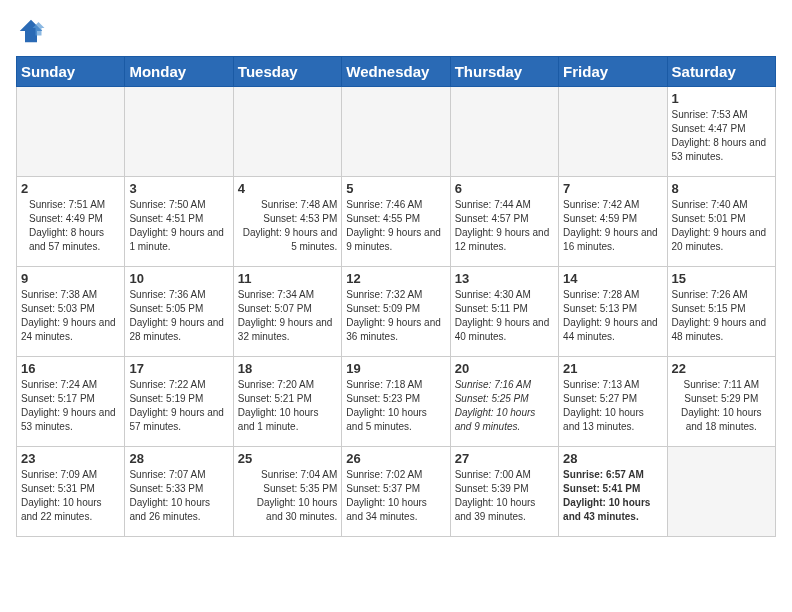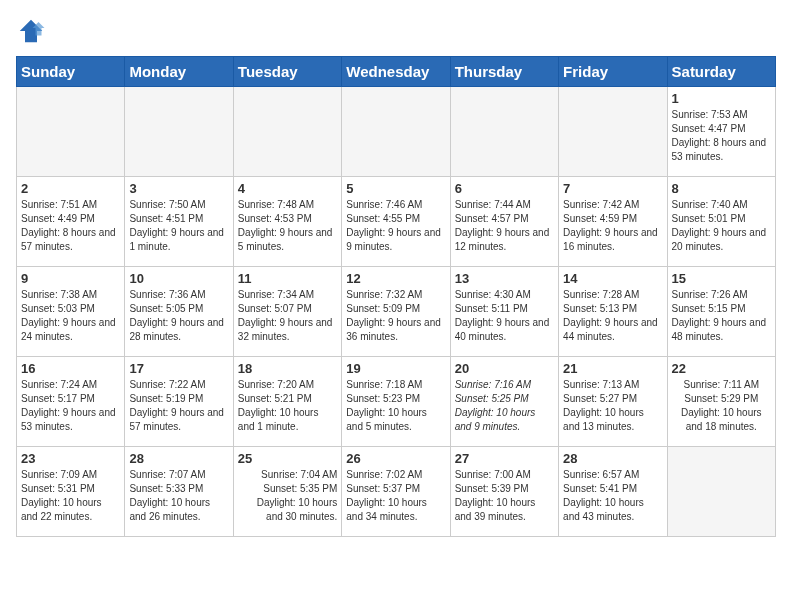--- a/index.html
+++ b/index.html
@@ -133,33 +133,33 @@
         <td>
           <span class="day-number">1</span>
           <div class="day-info" style="white-space: pre-line;">Sunrise: 7:53 AM
 Sunset: 4:47 PM
 Daylight: 8 hours and 53 minutes.</div>
         </td>
       </tr>
       <tr>
         <td>
           <span class="day-number">2</span>
-          <div class="day-info" style="white-space: pre-line;">Sunrise: 7:51 AM
+          <div class="day-info" style="white-space: pre-line; margin-left: 8px;">Sunrise: 7:51 AM
 Sunset: 4:49 PM
 Daylight: 8 hours and 57 minutes.</div>
         </td>
         <td>
           <span class="day-number">3</span>
           <div class="day-info" style="white-space: pre-line;">Sunrise: 7:50 AM
 Sunset: 4:51 PM
 Daylight: 9 hours and 1 minute.</div>
         </td>
         <td>
           <span class="day-number">4</span>
-          <div class="day-info" style="white-space: pre-line;">Sunrise: 7:48 AM
+          <div class="day-info" style="white-space: pre-line; text-align: right;">Sunrise: 7:48 AM
 Sunset: 4:53 PM
 Daylight: 9 hours and 5 minutes.</div>
         </td>
         <td>
           <span class="day-number">5</span>
           <div class="day-info" style="white-space: pre-line;">Sunrise: 7:46 AM
 Sunset: 4:55 PM
 Daylight: 9 hours and 9 minutes.</div>
         </td>
         <td>
@@ -295,20 +295,20 @@
 Daylight: 10 hours and 34 minutes.</div>
         </td>
         <td>
           <span class="day-number">27</span>
           <div class="day-info" style="white-space: pre-line;">Sunrise: 7:00 AM
 Sunset: 5:39 PM
 Daylight: 10 hours and 39 minutes.</div>
         </td>
         <td>
           <span class="day-number">28</span>
-          <div class="day-info" style="white-space: pre-line;">Sunrise: 6:57 AM
+          <div class="day-info" style="white-space: pre-line; font-weight: bold;">Sunrise: 6:57 AM
 Sunset: 5:41 PM
 Daylight: 10 hours and 43 minutes.</div>
         </td>
         <td class="empty"></td>
       </tr>
     </tbody>
 </table>
 
 </body></html>

